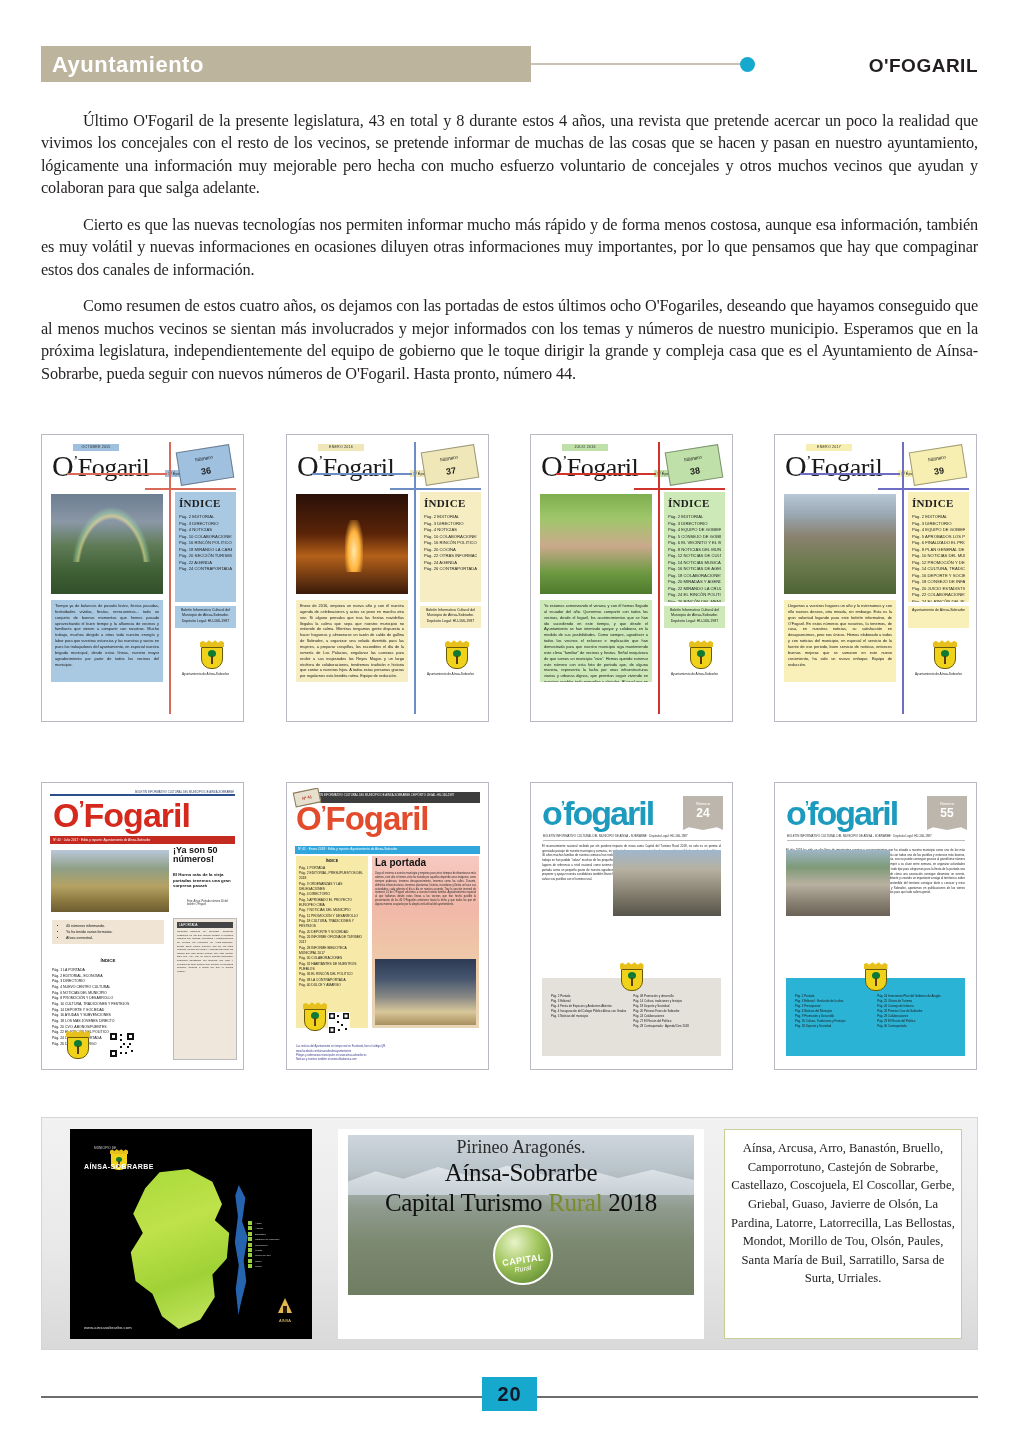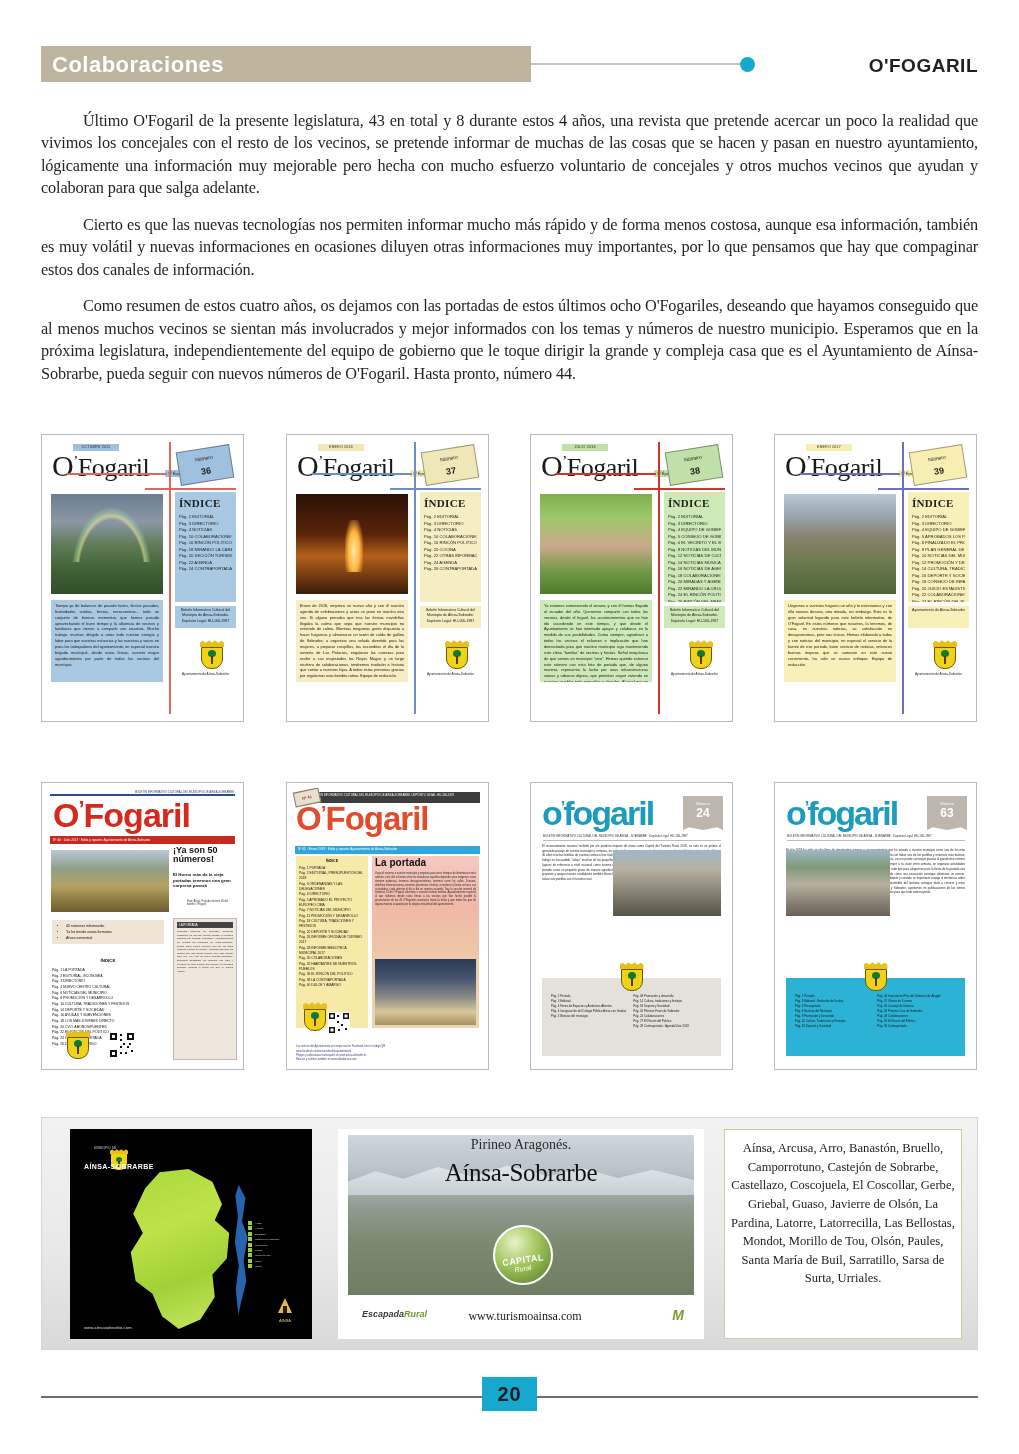--- a/index.html
+++ b/index.html
@@ -383,21 +383,21 @@
     content:"";
     position:absolute; left:0; right:0; top:26px; height:34px;
     background: linear-gradient(180deg,#e9eef2 0%, #cdd6dc 100%);
     clip-path: polygon(0 60%, 8% 30%, 16% 52%, 26% 18%, 36% 46%, 46% 14%, 58% 44%, 68% 22%, 78% 50%, 88% 26%, 100% 56%, 100% 100%, 0 100%);
     opacity:.85;
   }
   .ad-pirineo {
     position: absolute; left:0; right:0; top:8px;
     text-align:center;
     font-family:"Liberation Serif", serif;
-    font-size: 14px; color:#2a2a2a;
+    font-size: 18px; color:#2a2a2a;
   }
   .ad-l1 {
     position:absolute; left:0; right:0; top:30px;
     text-align:center;
     font-family:"Liberation Serif", serif;
     font-size: 25px; color:#111; letter-spacing:-0.3px;
   }
   .ad-l2 {
     position:absolute; left:0; right:0; top:60px;
     text-align:center;
@@ -482,21 +482,21 @@
   .ph-field { background: linear-gradient(180deg,#b9c8da 0%, #8f9f86 30%, #b5a263 58%, #8f7c42 80%, #6d5d30 100%); }
   .ph-town { background: linear-gradient(180deg,#2c3a52 0%, #46566e 30%, #8a8a86 58%, #d8c79a 80%, #a98f5e 100%); }
   .ph-crowd { background: linear-gradient(180deg,#9fb6c8 0%, #7e9a77 26%, #b8b0a0 52%, #8a8274 78%, #6a6256 100%); }
   .ph-street { background: linear-gradient(180deg,#9fb6cc 0%, #b7b0a0 30%, #8f8a7a 58%, #6e6a5c 82%, #57544a 100%); }
 </style>
 </head>
 <body>
 
 <div class="page-header">
   <div class="header-bar"></div>
-  <div class="header-title">Colaboraciones</div>
+  <div class="header-title">Ayuntamiento</div>
   <div class="header-line"></div>
   <div class="header-dot"></div>
   <div class="header-brand">O'FOGARIL</div>
 </div>
 
 <div class="article">
   <p>Último O'Fogaril de la presente legislatura, 43 en total y 8 durante estos 4 años, una revista que pretende acercar un poco la realidad que vivimos los concejales con el resto de los vecinos, se pretende informar de muchas de las cosas que se hacen y pasan en nuestro ayuntamiento, lógicamente una información muy mejorable pero hecha con mucho esfuerzo voluntario de concejales y otros muchos vecinos que ayudan y colaboran para que salga adelante.</p>
   <p>Cierto es que las nuevas tecnologías nos permiten informar mucho más rápido y de forma menos costosa, aunque esa información, también es muy volátil y nuevas informaciones en ocasiones diluyen otras informaciones muy importantes, por lo que pensamos que hay que compaginar estos dos canales de información.</p>
   <p>Como resumen de estos cuatro años, os dejamos con las portadas de estos últimos ocho O'Fogariles, deseando que hayamos conseguido que al menos muchos vecinos se sientan más involucrados y mejor informados con los temas y números de nuestro municipio. Esperamos que en la próxima legislatura, independientemente del equipo de gobierno que le toque dirigir la grande y compleja casa que es el Ayuntamiento de Aínsa-Sobrarbe, pueda seguir con nuevos números de O'Fogaril. Hasta pronto, número 44.</p>
 </div>
@@ -793,21 +793,21 @@
           <div class="cv-shield mo-shield" style="bottom: 72px;">
             <div class="crown"></div>
             <div class="body"></div>
             <div class="tree"></div>
           </div>
         </div>
       </div>
       <div class="cover c3">
         <div class="cover-inner">
           <div class="mo-logo" style="color: rgb(28, 155, 191);">o<span class="ap">’</span>fogaril</div>
-          <div class="mo-num" style="background: rgb(189, 182, 173);"><span>Número</span><span class="big">63</span></div>
+          <div class="mo-num" style="background: rgb(189, 182, 173);"><span>Número</span><span class="big">55</span></div>
           <div class="mo-sub">BOLETÍN INFORMATIVO CULTURAL DEL MUNICIPIO DE AÍNSA - SOBRARBE · Depósito Legal: HU-166-1987</div>
           <div class="mo-body" style="top: 60px; height: 104px;">El año 2018 ha sido un año lleno de importantes eventos y reconocimientos que ha situado a nuestro municipio como uno de los más nombrados y destacados pueblos de nuestro país. Pero conseguirlo, no sólo está con todos uno de los pueblos y entonces más buenos, sino que hay que desempeña y ofrecer una oferta turística y estable y muchos más, eso no puede conseguir gracias al grandísimo número de vecinos y vecinas que se involucran y publicitan cada todos los días de siempre a su clase entre semana, en organizar actividades sociales, culturales y deportivas. Este año hemos tenido grandísimos eventos de todo tipo para alegrarnos para la fiesta de la portada una manifestación de los Dados y Mina de Sierra Sobrarbe, como ejemplo sirva de cómo una asociación consigue dinamizar un evento, recuperando mucho tradicional para todos los años trasladarla al nuevo y una habitante y creando un importante arraigo al territorio a sobre todos en las alrededores más jóvenes. Por eso todo hacemos un desarrollo sostenible del territorio consigue darle a conocer y estar trazable con esta somos que imaginan Pirineo Durante esta semana fiestas y Sobrarbe, aportamos en publicaciones de los vienes costumbres, toda gracias a los más de 100 voluntari@s que trabajaron durante días para que todo saliera genial.</div>
           <div class="mo-photo ph-crowd" style="left: 6px; top: 62px; width: 104px; height: 66px;"></div>
           <div class="mo-idx" style="background: rgb(43, 179, 214);">
             <div class="col l">
               <span>Pág. 2  Portada</span>
               <span>Pág. 3  Editorial · Evolución de la obra</span>
               <span>Pág. 5  Presupuesto</span>
               <span>Pág. 6  Noticias del Municipio</span>
               <span>Pág. 9  Promoción y Desarrollo</span>
@@ -864,29 +864,25 @@
           <rect x="11" y="9" width="4" height="7" fill="#2b1a06"></rect>
         </svg>
       <div style="font-size:4px">AÍNSA</div>
     </div>
   </div>
 
   <div class="banner-ad">
     <div class="ad-photo"></div>
     <div class="ad-pirineo">Pirineo Aragonés.</div>
     <div class="ad-l1">Aínsa-Sobrarbe</div>
+    <div class="ad-l2"><span>Capital Turismo </span><span class="rural">Rural</span><span> 2018</span></div>
     <div class="ad-seal">
       <div class="st">CAPITAL</div>
       <div class="sb">Rural</div>
     </div>
-    <div class="ad-bottom">
-      <div class="ad-escapada"><span>Escapada</span><span class="g">Rural</span></div>
-      <div class="ad-url">www.turismoainsa.com</div>
-      <div class="ad-mini">M</div>
-    </div>
   </div>
 
   <div class="banner-towns">
     <div class="towns-text">Aínsa, Arcusa, Arro, Banastón, Bruello, Camporrotuno, Castejón de Sobrarbe, Castellazo, Coscojuela, El Coscollar, Gerbe, Griebal, Guaso, Javierre de Olsón, La Pardina, Latorre, Latorrecilla, Las Bellostas, Mondot, Morillo de Tou, Olsón, Paules, Santa María de Buil, Sarratillo, Sarsa de Surta, Urriales.</div>
   </div>
 </div>
 
 <div class="footer-rule"></div>
 <div class="footer-pagenum">20</div>
 

